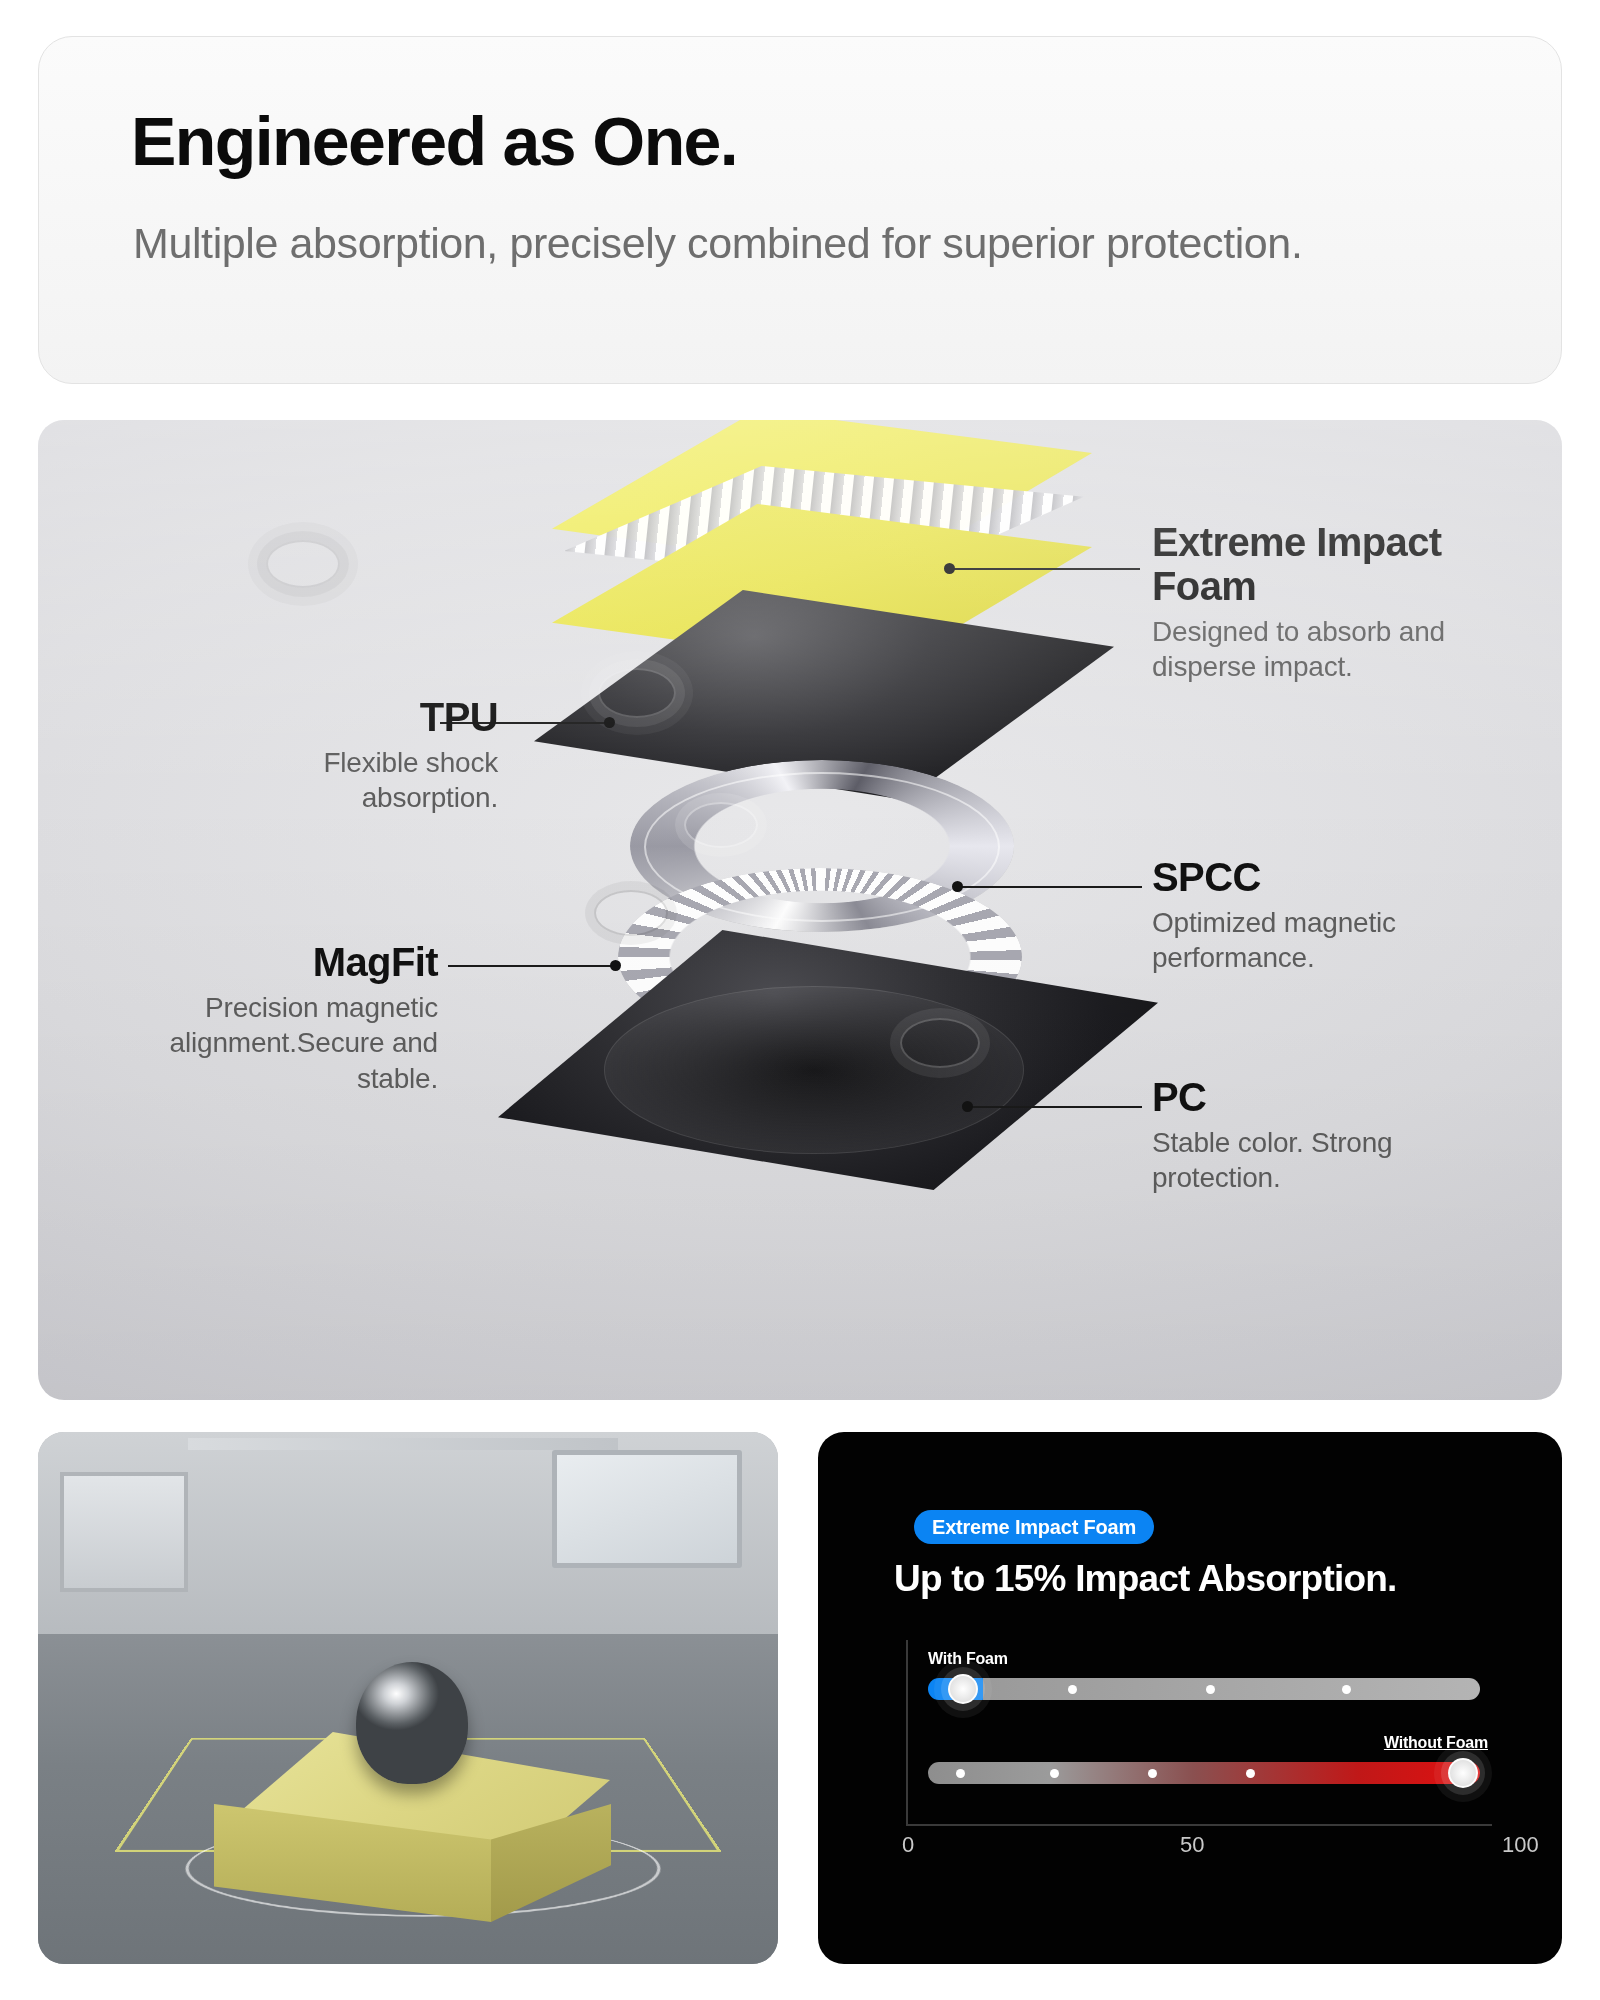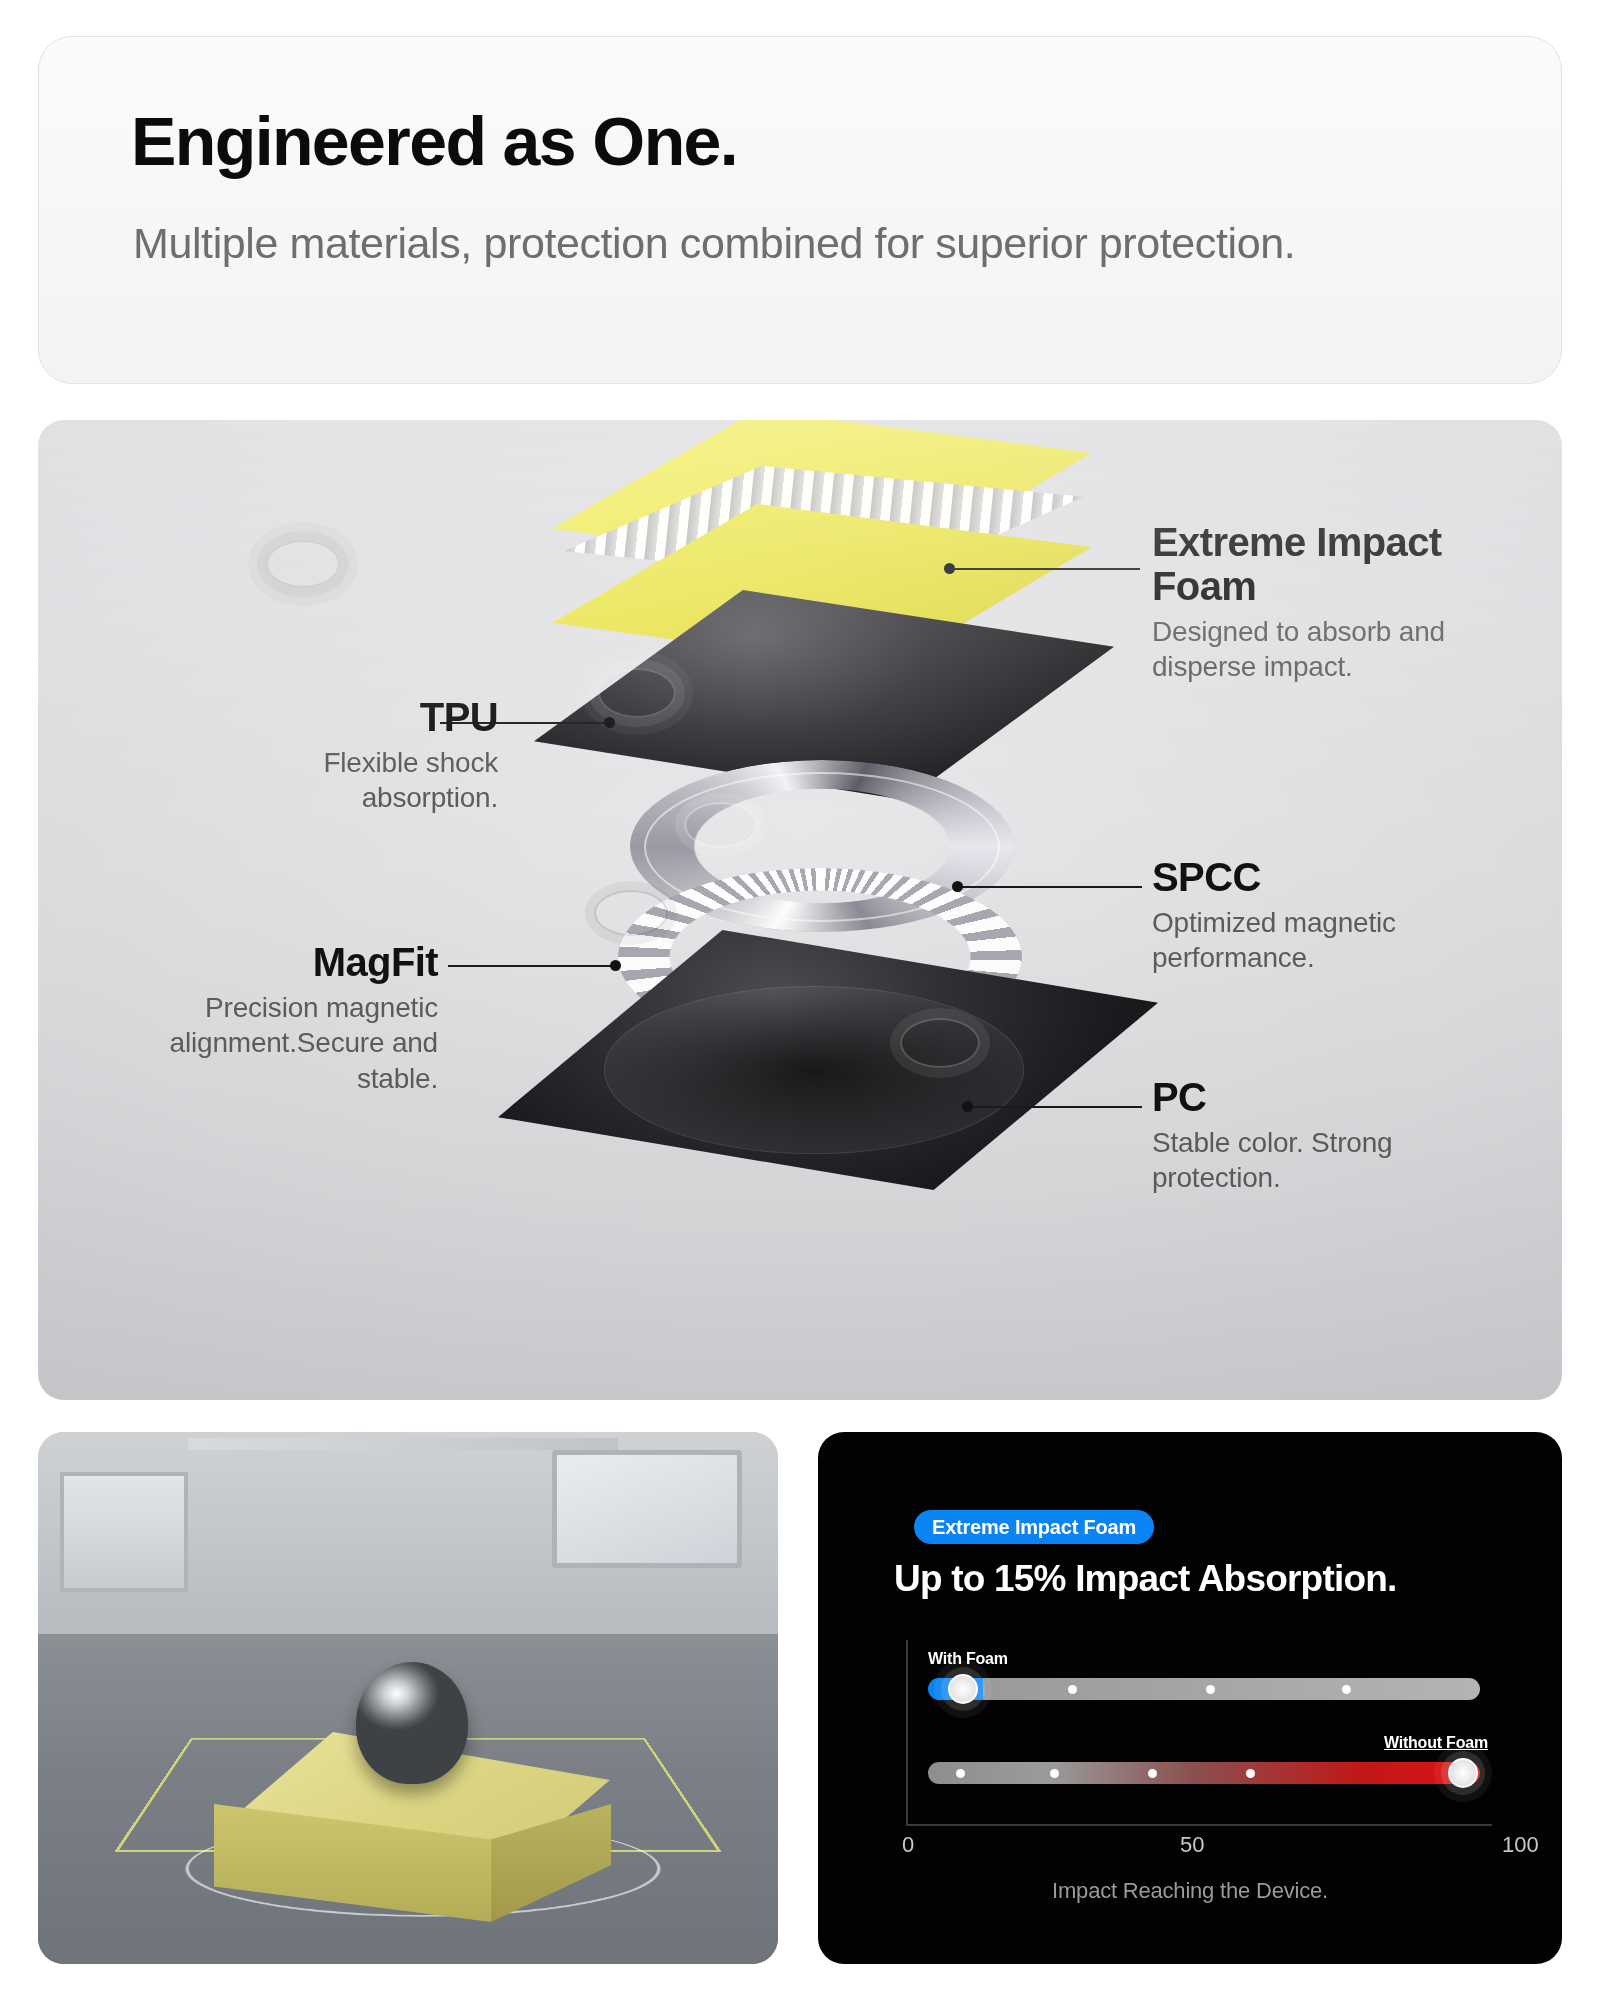--- a/index.html
+++ b/index.html
@@ -286,21 +286,21 @@
     color:#9a9a9a; font-size:22px; font-weight:400; letter-spacing:-0.2px;
   }
 </style>
 </head>
 <body>
 
 <div class="page">
 
   <div class="header-card">
     <div class="header-title">Engineered as One.</div>
-    <div class="header-sub">Multiple materials, protection combined for superior protection.</div>
+    <div class="header-sub">Multiple absorption, precisely combined for superior protection.</div>
   </div>
 
   <div class="diagram-card">
     <div class="stage">
 
       <div class="foam-wrap">
         <div class="foam-top"></div>
         <div class="foam-cyl"></div>
         <div class="foam-bot"></div>
       </div>
@@ -395,16 +395,15 @@
       <div class="tick-dot" style="left:122px; top:7px;"></div>
       <div class="tick-dot" style="left:220px; top:7px;"></div>
       <div class="tick-dot" style="left:318px; top:7px;"></div>
     </div>
     <div class="knob knob2"></div>
 
     <div class="xlab xl0">0</div>
     <div class="xlab xl50">50</div>
     <div class="xlab xl100">100</div>
 
-    <div class="caption">Impact Reaching the Device.</div>
   </div>
 
 </div>
 
 </body></html>

